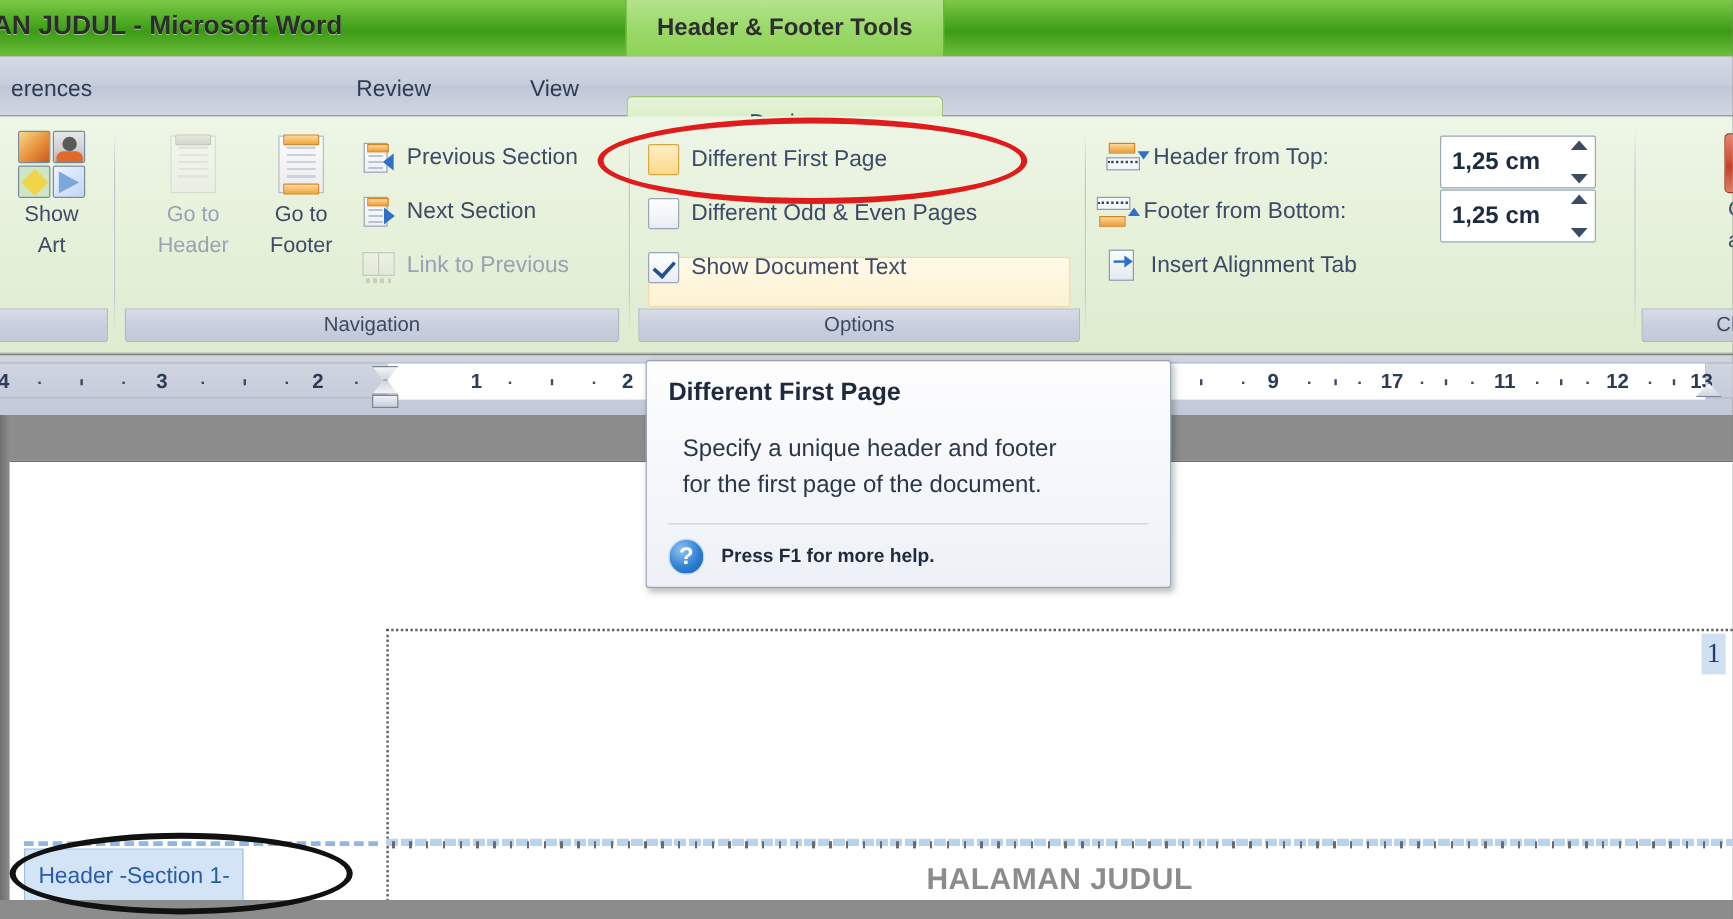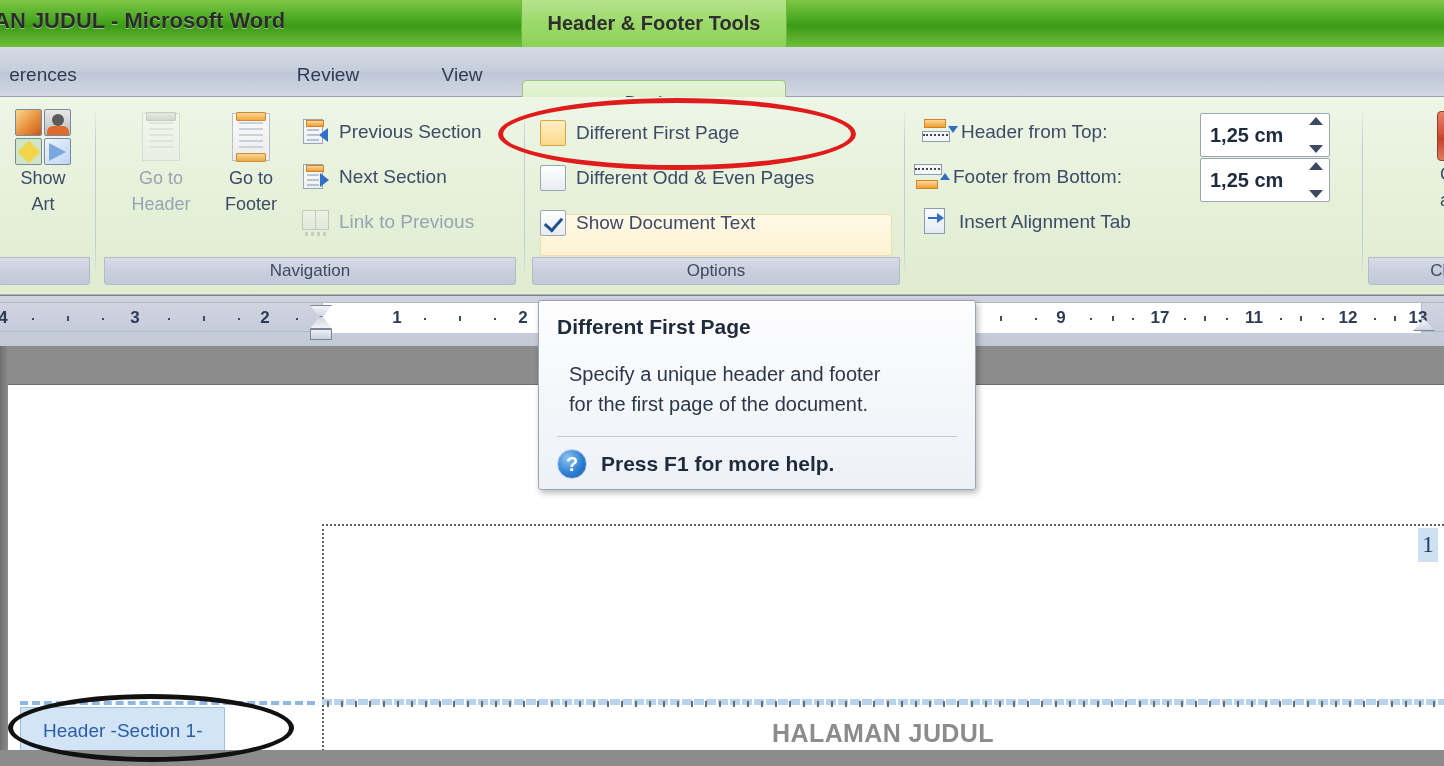--- a/index.html
+++ b/index.html
@@ -238,21 +238,21 @@
   }
   .header-dash2{
     position:absolute; left:314px; top:314px; width:1122px; height:6px;
     background:repeating-linear-gradient(to right,#b7d3ee 0,#b7d3ee 10px,#ffffff 10px,#ffffff 12px);
   }
   .header-dash2:after{
     content:""; position:absolute; left:0; top:2px; width:100%; height:6px;
     background:repeating-linear-gradient(to right,transparent 0,transparent 5px,#6b6b6b 5px,#6b6b6b 7px,transparent 7px,transparent 14px);
   }
   .header-tag{
-    position:absolute; left:12px; top:322px; height:48px; padding:0 22px;
+    position:absolute; left:12px; top:322px; height:48px; padding:0 11px;
     background:#d2e4f6; border:1px solid #9cc0e2; border-radius:0 0 3px 3px;
     display:flex; align-items:center; font-size:19px; color:#2a5da8;
     white-space:nowrap;
   }
   .doc-title{
     position:absolute; left:314px; top:328px; width:1122px; height:40px;
     display:flex; align-items:center; justify-content:center;
     font-size:25px; font-weight:600; color:#8c8c8c;
     font-family:"Liberation Sans", sans-serif; letter-spacing:.4px;
   }
@@ -269,21 +269,21 @@
   .tt-title{ position:absolute; left:18px; top:14px; font-size:21px; font-weight:700; color:#1f2b3d;}
   .tt-body{ position:absolute; left:30px; top:58px; width:394px; font-size:20px; color:#2b3749; line-height:30px;}
   .tt-rule{ position:absolute; left:18px; right:18px; top:135px; height:1px; background:#c7cedb;}
   .tt-help{ position:absolute; left:18px; top:148px; display:flex; align-items:center;}
   .help-ico{
     width:30px;height:30px;border-radius:50%;
     background:radial-gradient(circle at 35% 30%,#8fc4f0 0%,#2f7fd4 55%,#1d5ca8 100%);
     border:1px solid #bcd6ef; display:flex;align-items:center;justify-content:center;
     color:#fff;font-size:20px;font-weight:700; flex:0 0 30px;
   }
-  .tt-help .txt{ margin-left:14px; font-size:21px; font-weight:700; color:#1f2b3d;}
+  .tt-help .txt{ margin-left:14px; font-size:16px; font-weight:700; color:#1f2b3d;}
   
   .annot{ position:absolute; pointer-events:none; }
   .ellipse-red{
     left:498px; top:98px; width:358px; height:72px;
     border:5px solid #e01b1b; border-radius:50%;
   }
   .ellipse-black{
     left:8px; top:694px; width:286px; height:68px;
     border:5px solid #111111; border-radius:50%;
   }

